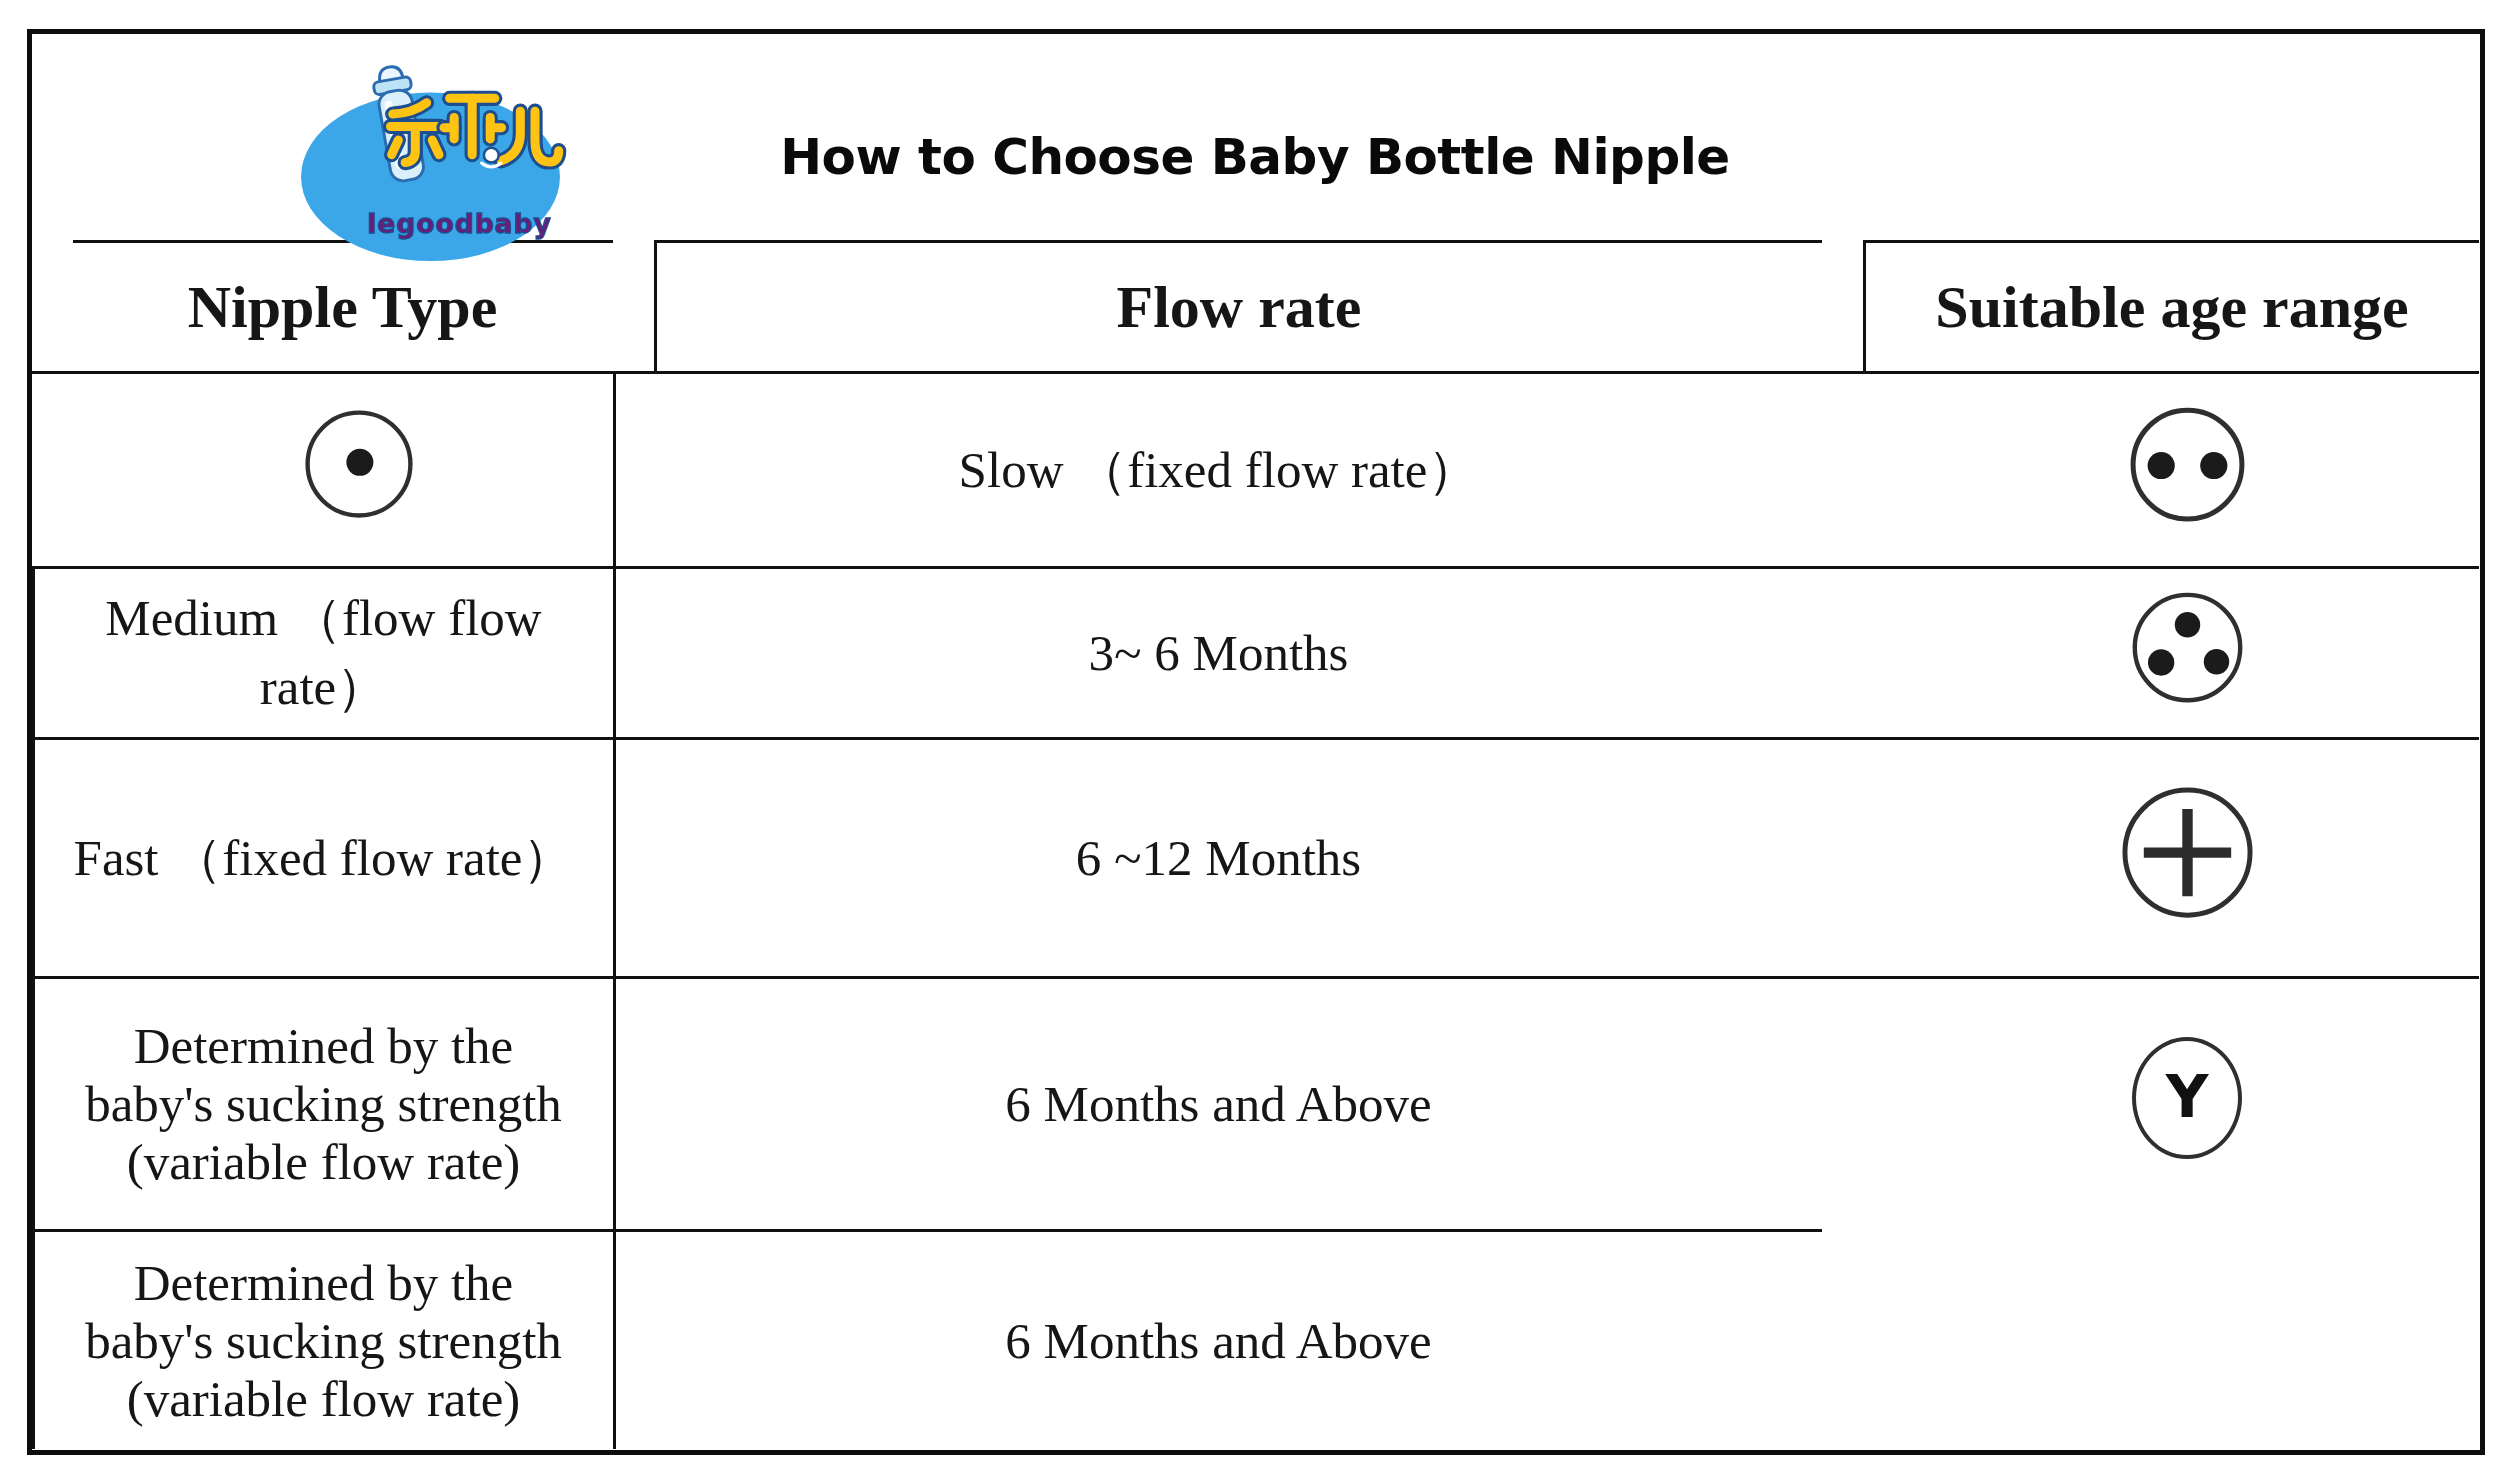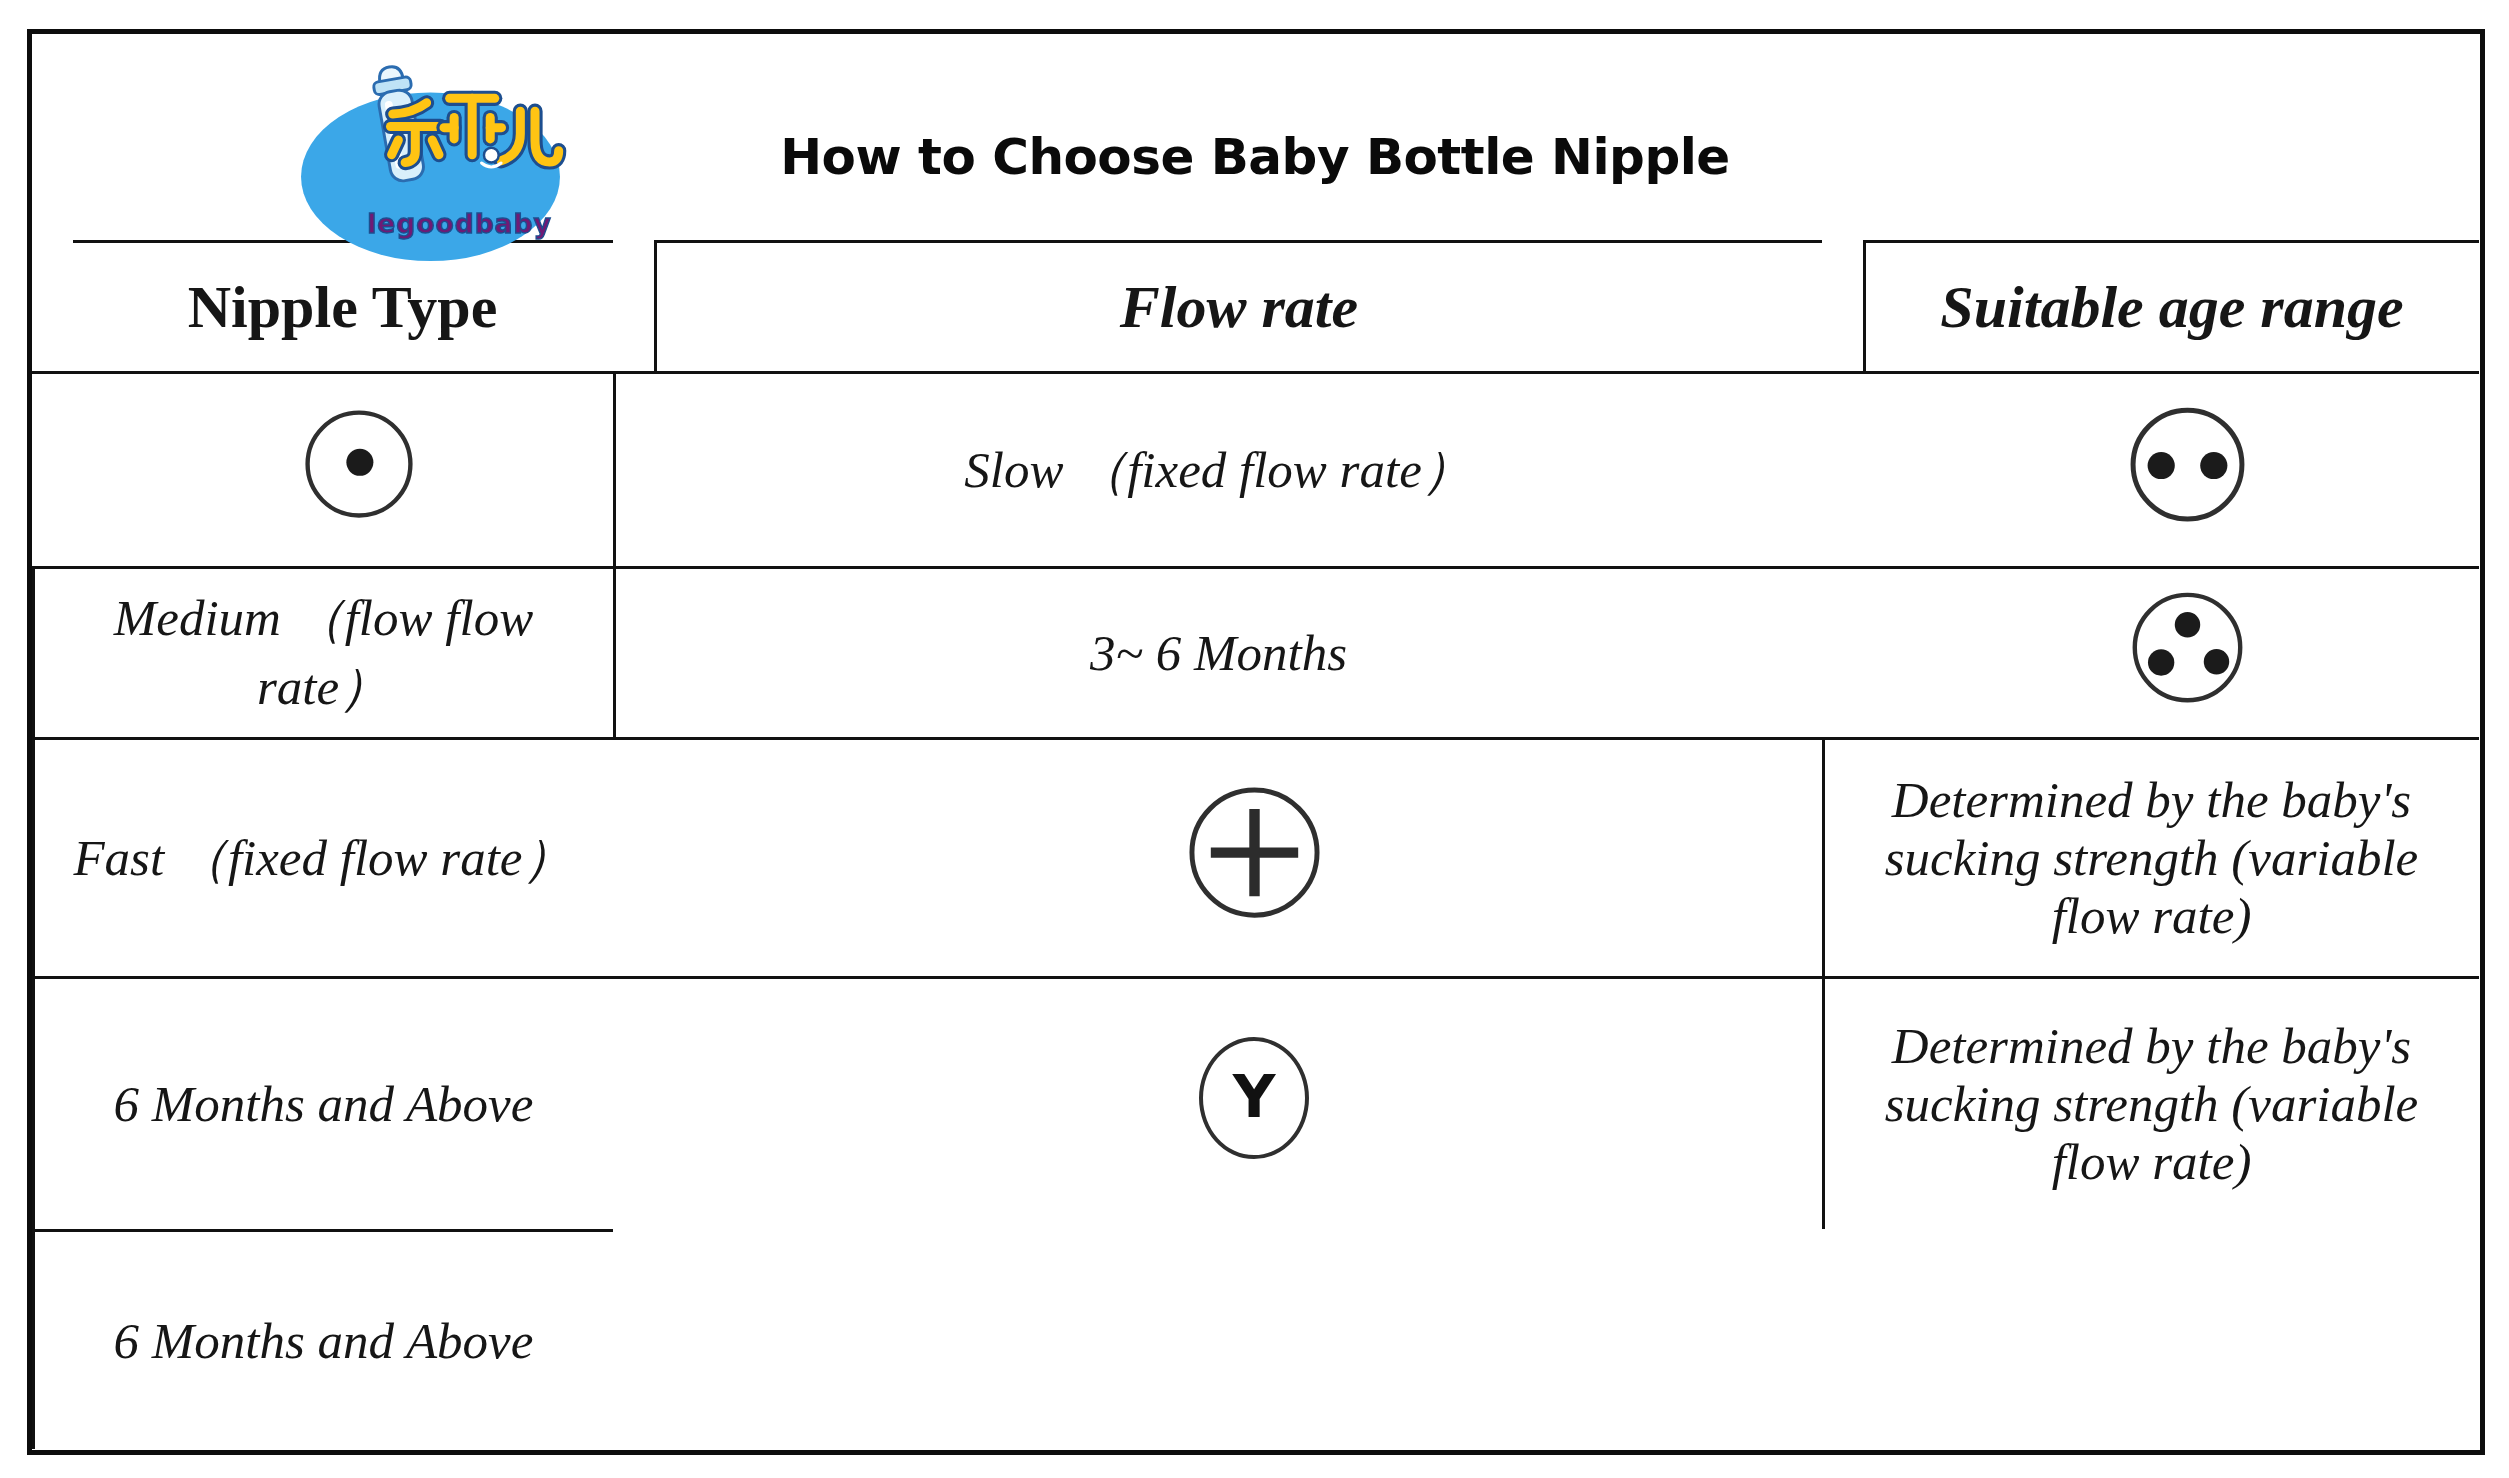--- a/index.html
+++ b/index.html
@@ -10,21 +10,21 @@
     position: absolute; left: 26.5px; top: 29px;
     width: 2458px; height: 1426px;
     border: 5.9px solid #0d0d0d;
     display: grid;
     grid-template-columns: 581px 1209px 657px;
     grid-template-rows: 206px 131px 195px 171px 239px 253px 220px;
     background: #ffffff;
   }
 
   .cell { display: flex; align-items: center; justify-content: center; border-top: 3.9px solid #111; }
-  .cell.vline { border-left: 3.9px solid #111; font-style: italic; }
+  .cell.vline { border-left: 3.9px solid #111; }
 
   
   .header-band {
     grid-column: 1 / -1;
     position: relative;
     border-top: none;
   }
   .page-title {
     position: absolute; left: 0; right: 0; top: 0; bottom: 0;
     display: flex; align-items: center; justify-content: center;
@@ -174,20 +174,21 @@
     <div class="icon-wrap">
       <svg width="123" height="123" viewBox="0 0 140 140">
         <circle cx="70" cy="70" r="60" fill="#fff" stroke="#2f2f2f" stroke-width="5"></circle>
         <circle cx="70" cy="44" r="14.5" fill="#1b1b1b"></circle>
         <circle cx="40" cy="87" r="15" fill="#1b1b1b"></circle>
         <circle cx="103" cy="86" r="14.5" fill="#1b1b1b"></circle>
       </svg>
     </div>
   </div>
   <div class="cell text-cell vline">Fast （fixed flow rate）</div>
+  <div class="cell text-cell vline">6 ~12 Months</div>
 
   <div class="cell icon-cell">
     <div class="icon-wrap">
       <svg width="139" height="139" viewBox="0 0 140 140">
         <circle cx="70" cy="70" r="63" fill="#fff" stroke="#2f2f2f" stroke-width="5"></circle>
         <line x1="70" y1="26" x2="70" y2="114" stroke="#2c2c2c" stroke-width="10.5"></line>
         <line x1="26" y1="70" x2="114" y2="70" stroke="#2c2c2c" stroke-width="10.5"></line>
       </svg>
     </div>
   </div>

